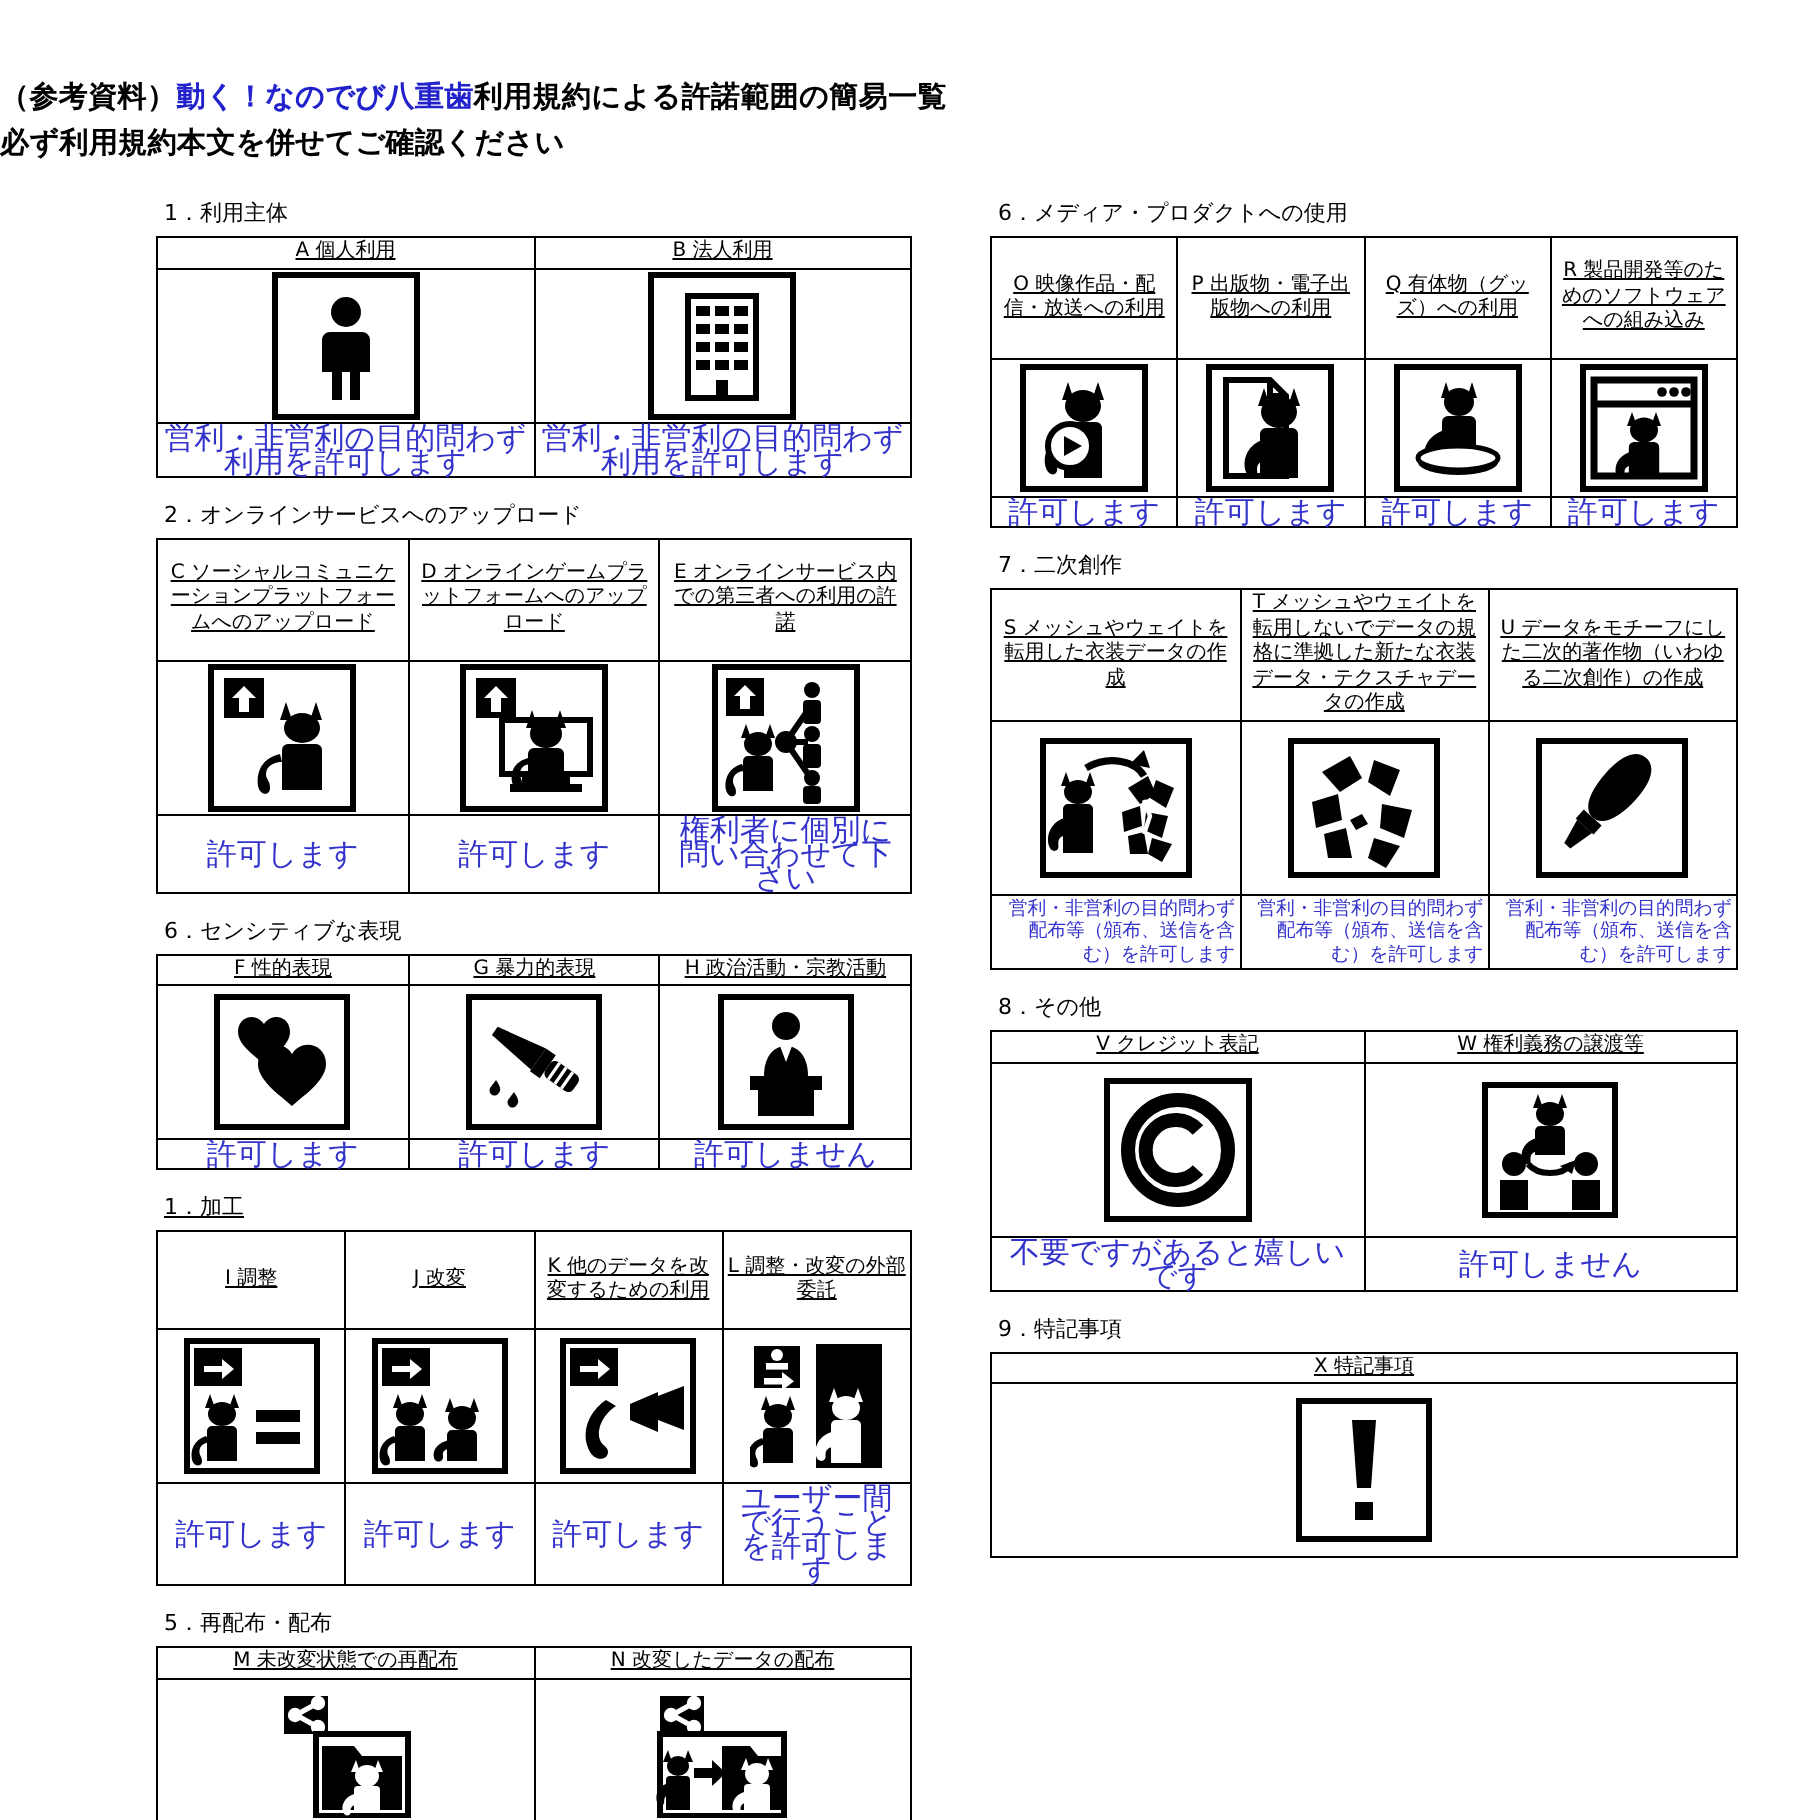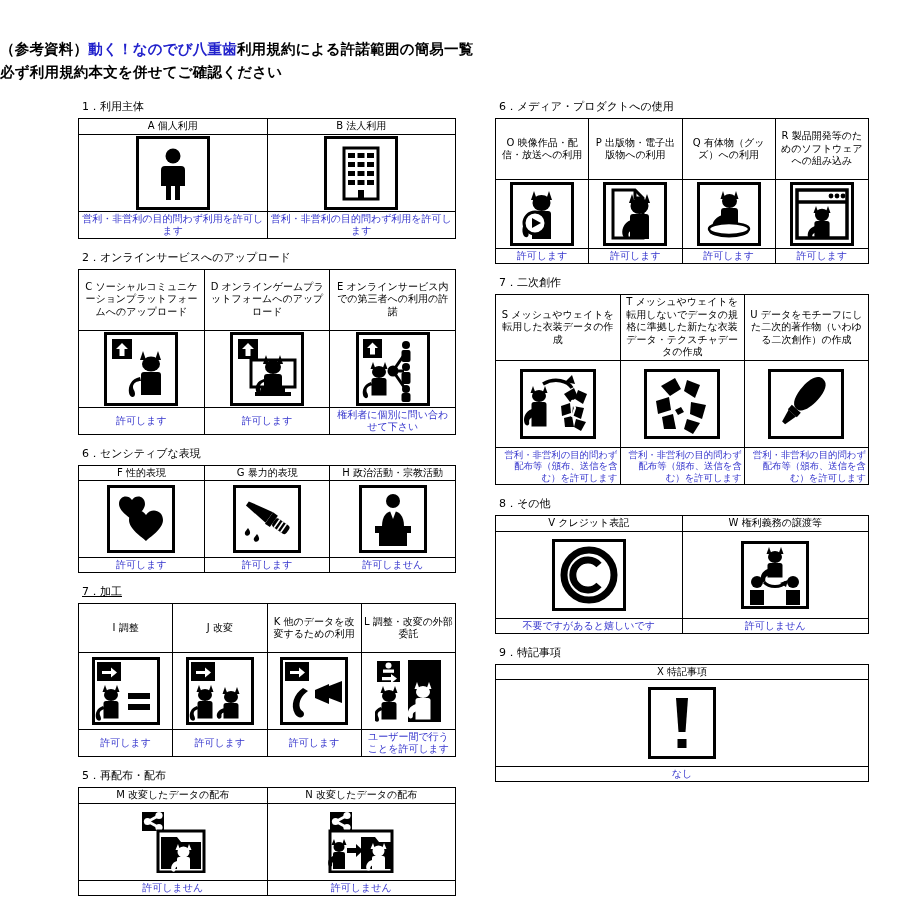--- a/index.html
+++ b/index.html
@@ -43,24 +43,25 @@
   }
   table.grid td{
     border:1.1px solid #000;
     text-align:center;
     vertical-align:middle;
     padding:1px 2px;
   }
   td.hdr{
     font-size:10px;line-height:12.5px;font-weight:normal;color:#000;
     padding:2px 3px;
+    text-decoration:underline;
   }
   td.icon{padding:3px 2px;height:74px;}
   td.note{
-    font-size:10px;line-height:12px;color:#3333cc;padding:2px 3px;
+    font-size:15px;line-height:12px;color:#3333cc;padding:2px 3px;
   }
   td.note.tight{font-size:9.4px;line-height:11.5px;text-align:right;}
 
   
   .ic{
     display:inline-block;
     box-sizing:border-box;
     border:3px solid #000;
     background:#fff;
     position:relative;
@@ -274,21 +275,21 @@
         <tr>
           <td class="note">許可します</td>
           <td class="note">許可します</td>
           <td class="note">許可しません</td>
         </tr>
       </tbody>
         </table>
     </div>
 
     <div class="section">
-      <div class="sec-head underline">7．加工</div>
+      <div class="sec-head underline">1．加工</div>
       <table class="grid">
         <tbody>
             <tr>
           <td class="hdr" style="width:25%;height:46px">I 調整</td>
           <td class="hdr" style="width:25%">J 改変</td>
           <td class="hdr" style="width:25%">K 他のデータを改変するための利用</td>
           <td class="hdr" style="width:25%">L 調整・改変の外部委託</td>
         </tr>
         <tr>
           <td class="icon">
@@ -380,21 +381,21 @@
         </tr>
       </tbody>
         </table>
     </div>
 
     <div class="section">
       <div class="sec-head">5．再配布・配布</div>
       <table class="grid">
         <tbody>
             <tr>
-          <td class="hdr" style="width:50%">M 改変したデータの配布</td>
+          <td class="hdr" style="width:50%">M 未改変状態での再配布</td>
           <td class="hdr" style="width:50%">N 改変したデータの配布</td>
         </tr>
         <tr>
           <td class="icon">
             <span class="ic ic-nb">
               <svg width="66" height="62" viewBox="0 0 66 62">
                 <rect width="66" height="62" fill="#fff"></rect>
                 <rect x="2" y="1" width="22" height="19" fill="#000"></rect>
                 <g stroke="#fff" stroke-width="2.6" fill="none">
                   <path d="M8 10.5 L18 5"></path>
@@ -689,22 +690,19 @@
           <td class="icon icon-l">
             <span class="ic">
               <svg width="62" height="66" viewBox="0 0 62 66">
                 <rect width="62" height="66" fill="#fff"></rect>
                 <path d="M25 8 h12 l-2.5 34 h-7 z" fill="#000"></path>
                 <rect x="26.5" y="49" width="9" height="9" fill="#000"></rect>
               </svg>
             </span>
           </td>
         </tr>
-        <tr>
-          <td class="note">なし</td>
-        </tr>
       </tbody>
         </table>
     </div>
 
   </div>
 
 </div>
 
 </body></html>

